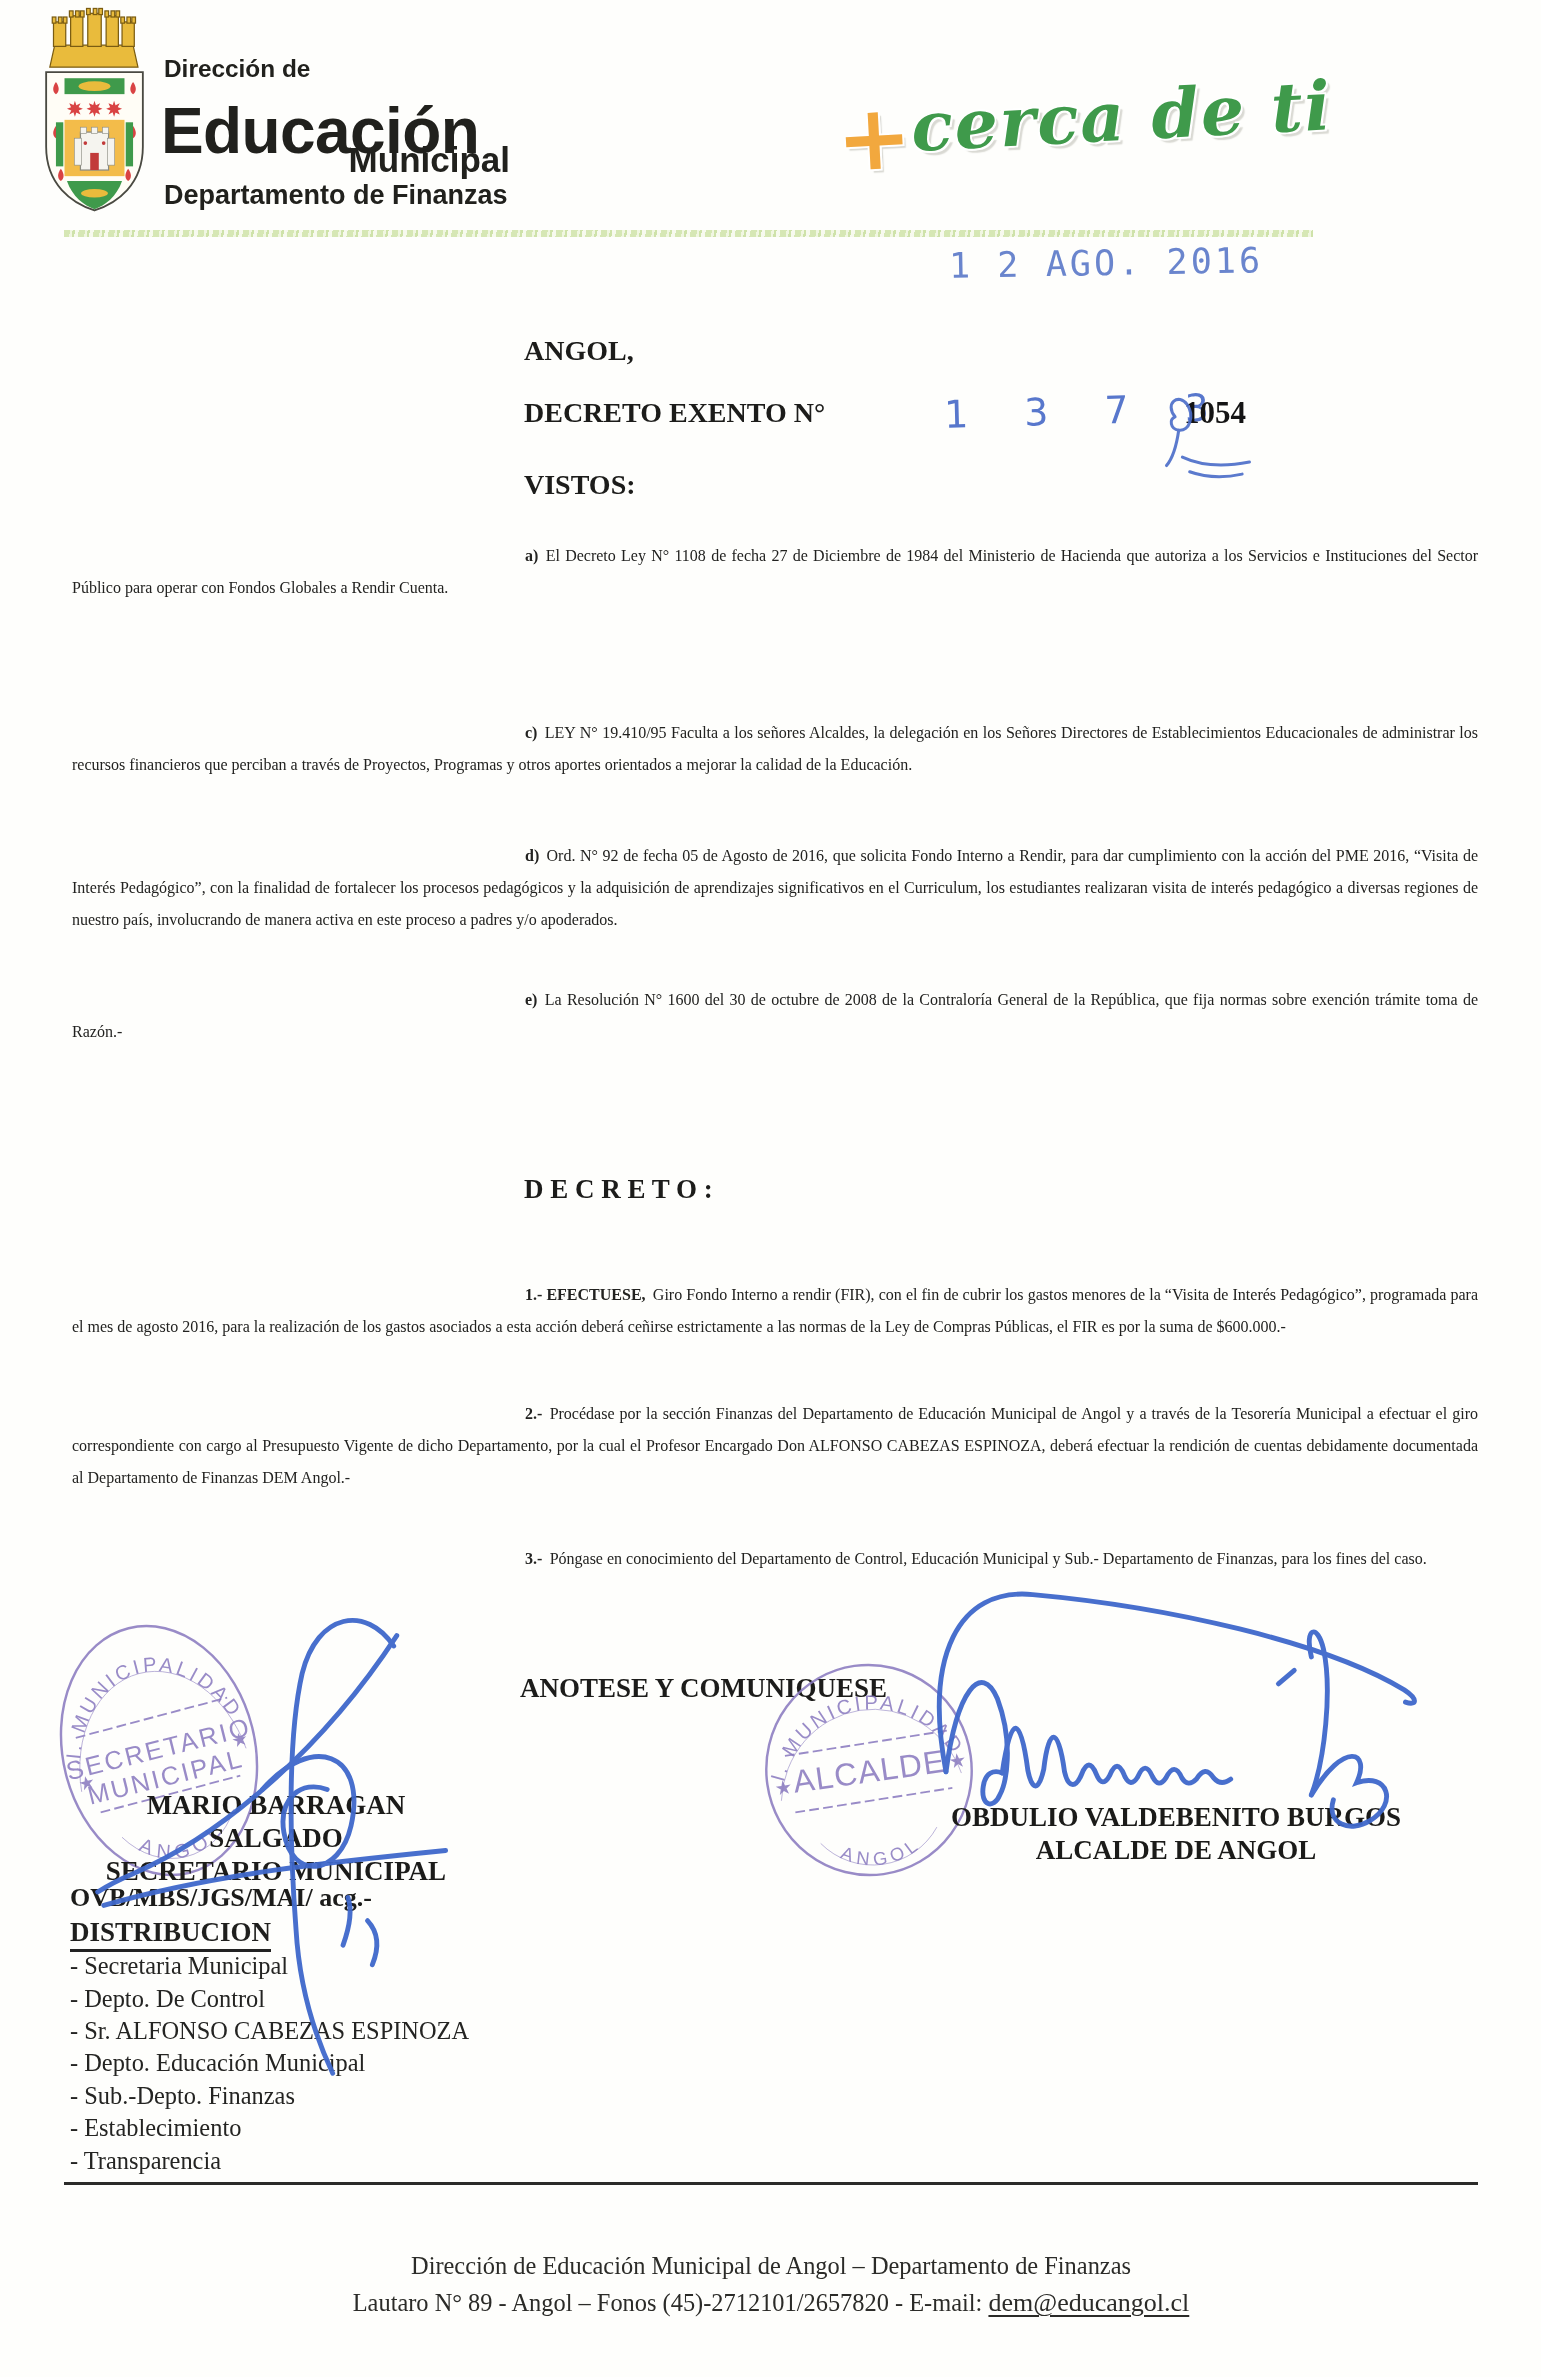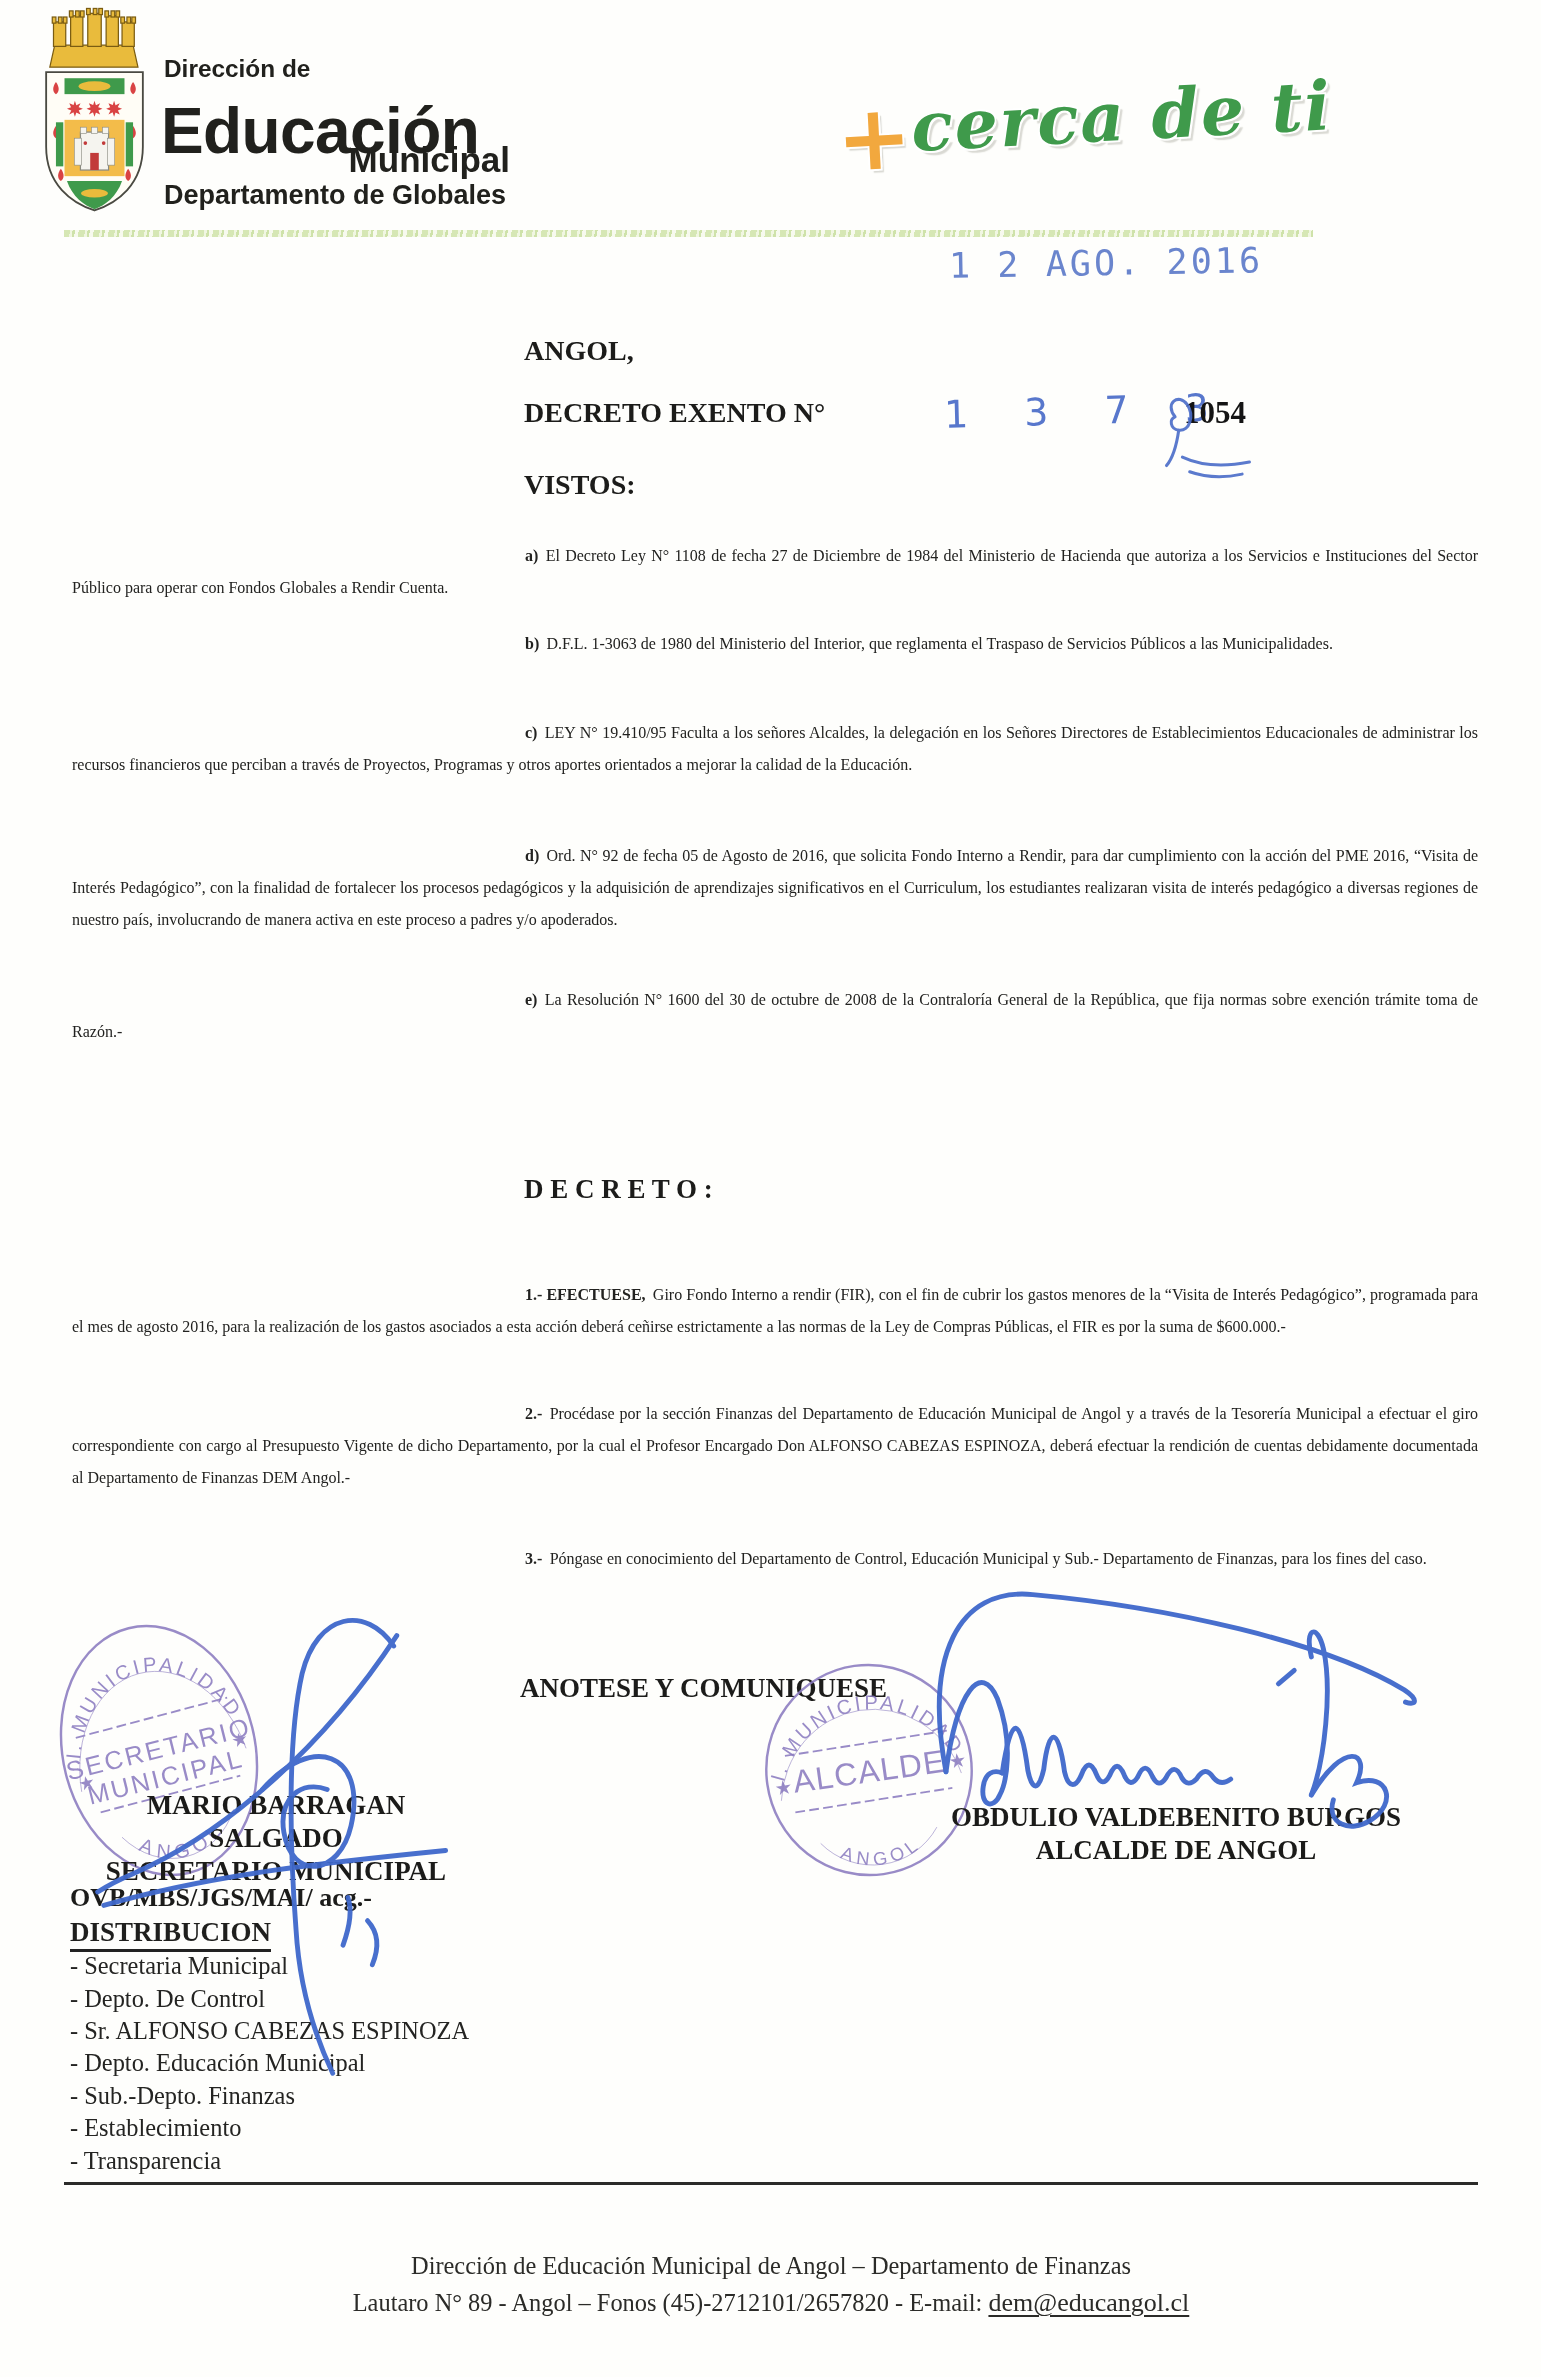--- a/index.html
+++ b/index.html
@@ -138,21 +138,21 @@
       <circle cx="92" cy="224" r="3" fill="#c23a3a"></circle>
         <circle cx="122" cy="224" r="3" fill="#c23a3a"></circle>
     </g>
     <path d="M62,286 h90 c-9,26 -28,40 -45,46 c-17,-6 -36,-20 -45,-46 Z" fill="#3f9a4b"></path>
     <ellipse cx="107" cy="306" rx="22" ry="7" fill="#e9bb3c"></ellipse>
   </svg>
 
   <div class="abs org org-1">Dirección de</div>
   <div class="abs org org-2">Educación</div>
   <div class="abs org org-3">Municipal</div>
-  <div class="abs org org-4">Departamento de Globales</div>
+  <div class="abs org org-4">Departamento de Finanzas</div>
 
   <div class="abs slogan">
     <span class="plus">+</span><span class="txt">cerca de ti</span>
   </div>
   <div class="abs hatch"></div>
   <div class="abs date-stamp">1 2 AGO. 2016</div>
 
   <div class="abs hd city">ANGOL,</div>
   <div class="abs hd decree-label">DECRETO EXENTO N°</div>
   <div class="abs num-stamped">1 3 7 3</div>
@@ -161,21 +161,20 @@
     <g fill="none" stroke="#4a6cc8" stroke-width="5" stroke-linecap="round" opacity="0.9">
       <path d="M28,42 C10,20 34,2 48,22 C60,40 52,66 34,64 C20,62 18,46 28,42"></path>
       <path d="M34,64 C30,92 24,110 14,122"></path>
       <path d="M40,108 C70,122 110,124 150,116"></path>
       <path d="M52,132 C80,142 110,142 138,136"></path>
     </g>
   </svg>
   <div class="abs hd vistos-label">VISTOS:</div>
 
   <p class="para p-a"><b>a)</b><span>El Decreto Ley N° 1108 de fecha 27 de Diciembre de 1984 del Ministerio de Hacienda que autoriza a los Servicios e Instituciones del Sector Público para operar con Fondos Globales a Rendir Cuenta.</span></p>
-  <p class="para p-b"><b>b)</b><span>D.F.L. 1-3063 de 1980 del Ministerio del Interior, que reglamenta el Traspaso de Servicios Públicos a las Municipalidades.</span></p>
   <p class="para p-c"><b>c)</b><span>LEY N° 19.410/95 Faculta a los señores Alcaldes, la delegación en los Señores Directores de Establecimientos Educacionales de administrar los recursos financieros que perciban a través de Proyectos, Programas y otros aportes orientados a mejorar la calidad de la Educación.</span></p>
   <p class="para p-d"><b>d)</b><span>Ord. N° 92 de fecha 05 de Agosto de 2016, que solicita Fondo Interno a Rendir, para dar cumplimiento con la acción del PME 2016, “Visita de Interés Pedagógico”, con la finalidad de fortalecer los procesos pedagógicos y la adquisición de aprendizajes significativos en el Curriculum, los estudiantes realizaran visita de interés pedagógico a diversas regiones de nuestro país, involucrando de manera activa en este proceso a padres y/o apoderados.</span></p>
   <p class="para p-e"><b>e)</b><span>La Resolución N° 1600 del 30 de octubre de 2008 de la Contraloría General de la República, que fija normas sobre exención trámite toma de Razón.-</span></p>
 
   <div class="abs hd decreto-hd">D E C R E T O :</div>
   <p class="para p-1"><b>1.- EFECTUESE,</b><span>Giro Fondo Interno a rendir (FIR), con el fin de cubrir los gastos menores de la “Visita de Interés Pedagógico”, programada para el mes de agosto 2016, para la realización de los gastos asociados a esta acción deberá ceñirse estrictamente a las normas de la Ley de Compras Públicas, el FIR es por la suma de $600.000.-</span></p>
   <p class="para p-2"><b>2.-</b><span>Procédase por la sección Finanzas del Departamento de Educación Municipal de Angol y a través de la Tesorería Municipal a efectuar el giro correspondiente con cargo al Presupuesto Vigente de dicho Departamento, por la cual el Profesor Encargado Don ALFONSO CABEZAS ESPINOZA, deberá efectuar la rendición de cuentas debidamente documentada al Departamento de Finanzas DEM Angol.-</span></p>
   <p class="para p-3"><b>3.-</b><span>Póngase en conocimiento del Departamento de Control, Educación Municipal y Sub.- Departamento de Finanzas, para los fines del caso.</span></p>
 
   <div class="abs hd anotese">ANOTESE Y COMUNIQUESE</div>

